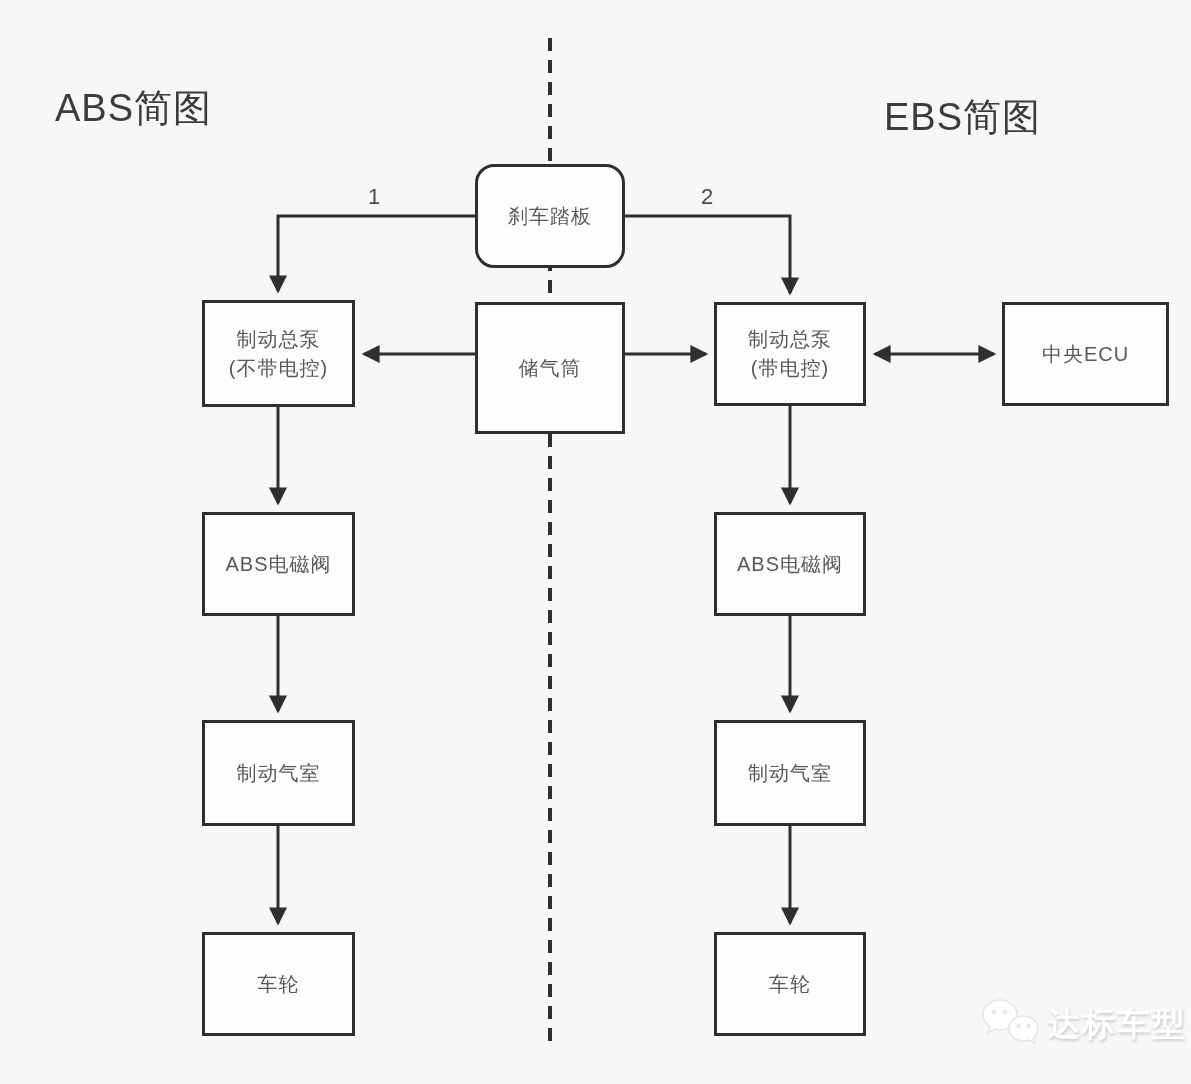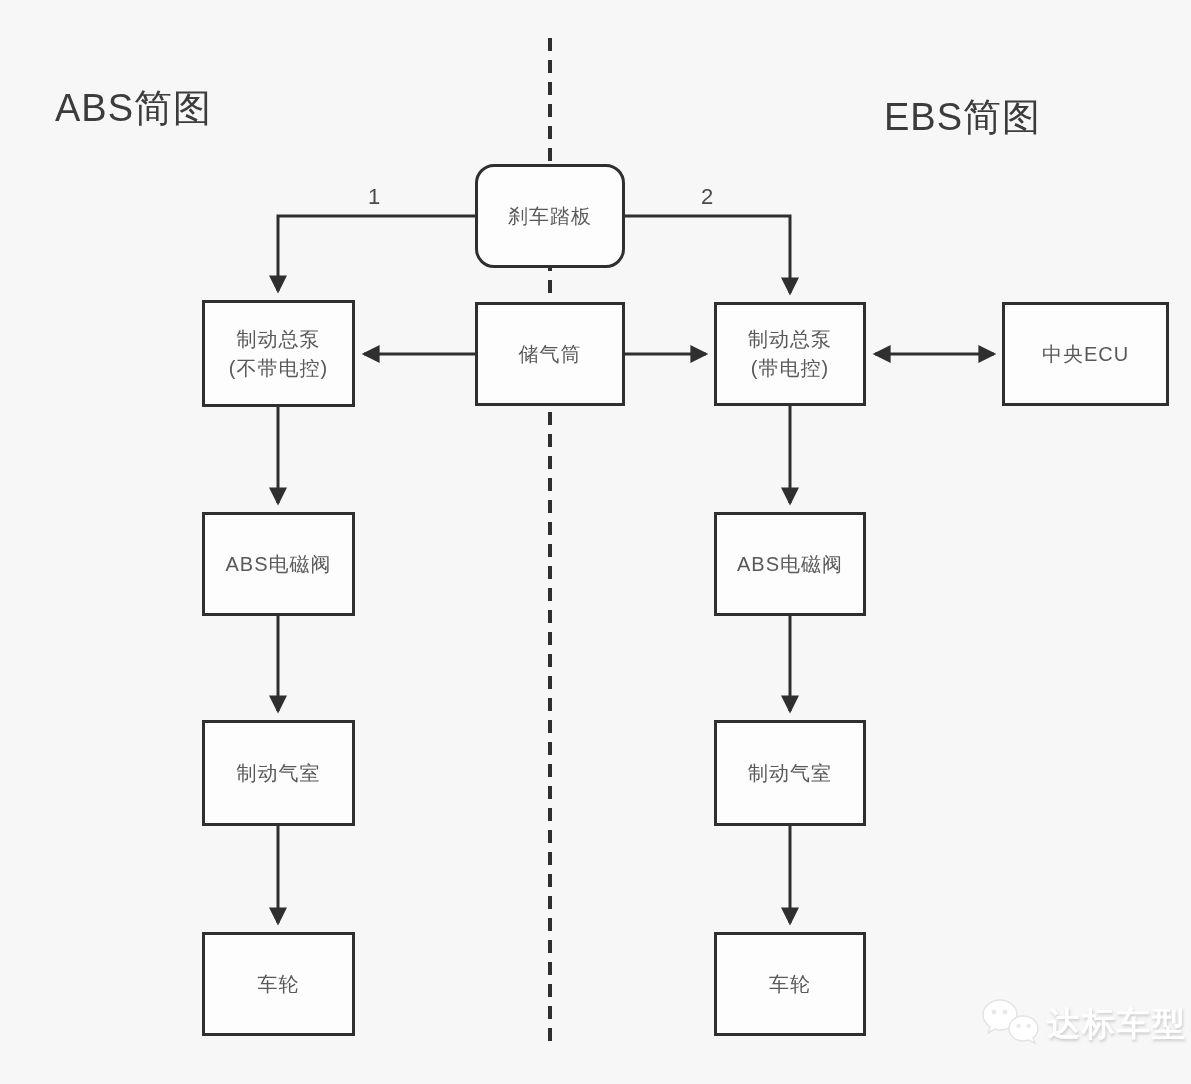--- a/index.html
+++ b/index.html
@@ -43,21 +43,21 @@
     text-align: center;
   }
   .flow-label {
     position: absolute;
     font-size: 22px;
     color: #4a4a4a;
   }
   
   #node-brake-pedal   { left: 475px; top: 164px; width: 150px; height: 104px; border-radius: 19px; }
   #node-abs-master    { left: 202px; top: 300px; width: 153px; height: 107px; }
-  #node-reservoir     { left: 475px; top: 302px; width: 150px; height: 104px; }
+  #node-reservoir     { left: 475px; top: 302px; width: 150px; height: 132px; }
   #node-ebs-master    { left: 714px; top: 302px; width: 152px; height: 104px; }
   #node-central-ecu   { left: 1002px; top: 302px; width: 167px; height: 104px; }
   #node-abs-valve-l   { left: 202px; top: 512px; width: 153px; height: 104px; }
   #node-abs-valve-r   { left: 714px; top: 512px; width: 152px; height: 104px; }
   #node-chamber-l     { left: 202px; top: 720px; width: 153px; height: 106px; }
   #node-chamber-r     { left: 714px; top: 720px; width: 152px; height: 106px; }
   #node-wheel-l       { left: 202px; top: 932px; width: 153px; height: 104px; }
   #node-wheel-r       { left: 714px; top: 932px; width: 152px; height: 104px; }
 
   #title-abs { left: 55px;  top: 83px; }

